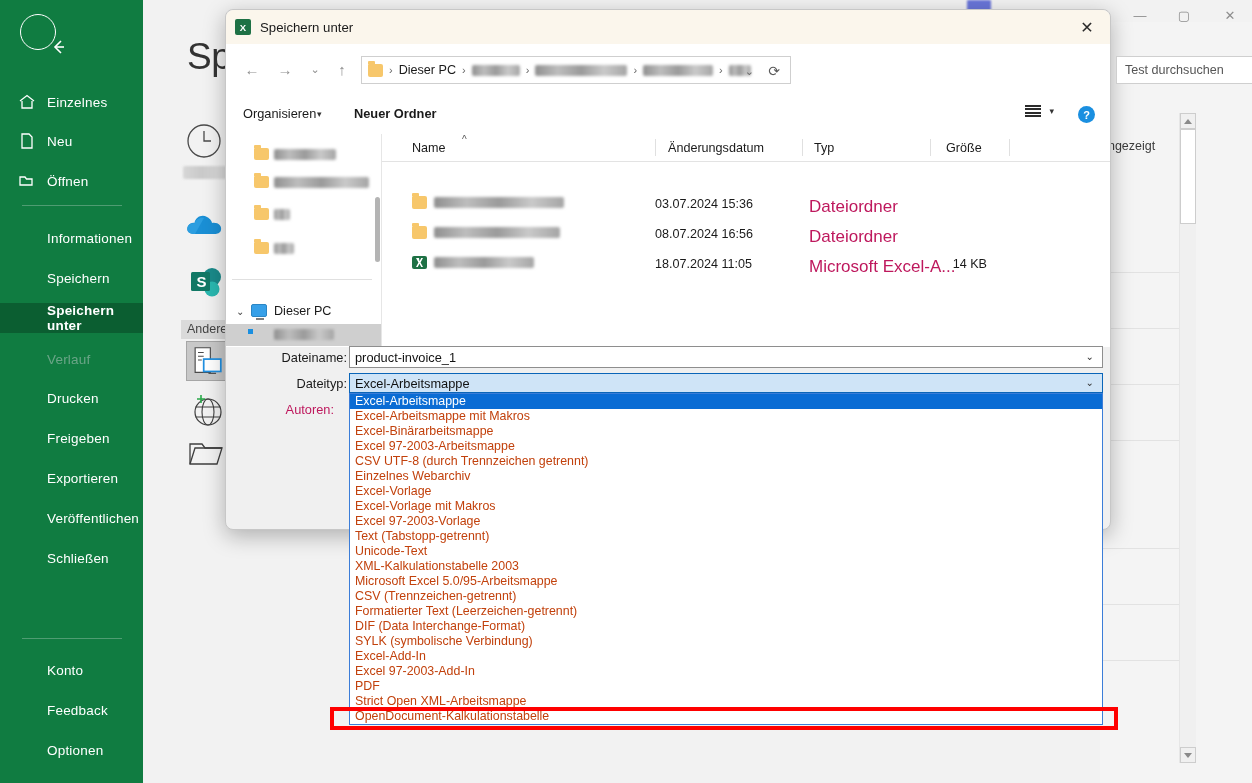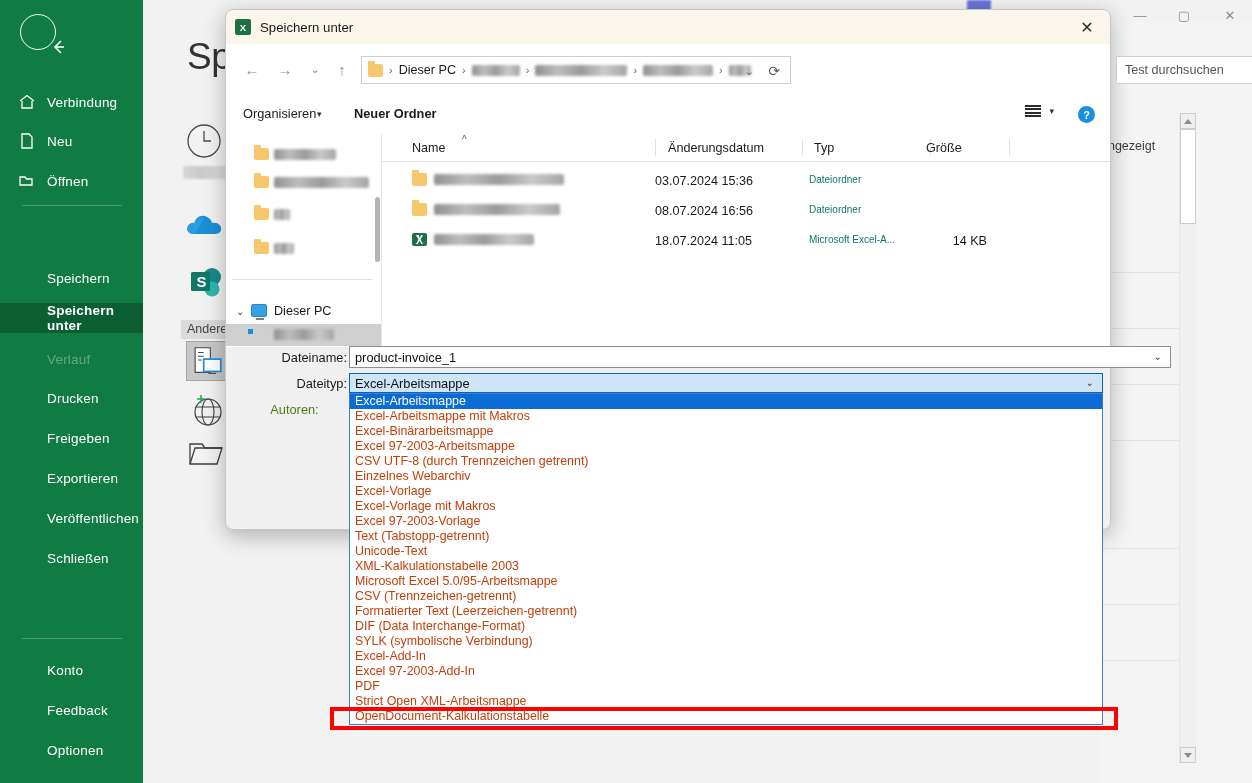--- a/index.html
+++ b/index.html
@@ -125,39 +125,39 @@
   #np-scroll{position:absolute;left:149px;top:8px;width:5px;height:199px;}
   #np-scroll-thumb{position:absolute;left:0;top:55px;width:5px;height:65px;background:#b4b4b4;border-radius:3px;}
   #pane-divider{position:absolute;left:155px;top:0;width:1px;height:213px;background:#e6e6e6;}
 
   
   #filelist{position:absolute;left:156px;top:0;right:0;height:213px;background:#fff;}
   #colhdr{position:absolute;left:0;top:0;right:0;height:27px;border-bottom:1px solid #e3e3e3;}
   .colh{position:absolute;top:7px;font-size:12.6px;color:#1a1a1a;}
   .colsep{position:absolute;top:5px;width:1px;height:17px;background:#e0e0e0;}
   #sort-caret{position:absolute;left:80px;top:0px;font-size:10px;color:#555;}
-  .frow{position:absolute;left:0;right:16px;height:28px;}
+  .frow{position:absolute;left:0;right:16px;height:28px;margin-top:23px;}
   .frow .ficon{position:absolute;left:30px;top:7px;width:15px;height:13px;}
   .ficon.folder{background:#f7c76b;border-radius:1px 2px 2px 2px;}
   .ficon.folder:after{content:"";position:absolute;left:0;top:-3px;width:7px;height:3px;background:#f7c76b;border-radius:1px 1px 0 0;}
   .ficon.xls{background:#1e7145;border-radius:2px;}
   .ficon.xls:after{content:"";position:absolute;left:4px;top:2px;width:7px;height:9px;background:#fff;
     clip-path:polygon(0 0,3px 0,50% 35%,75% 0,100% 0,65% 50%,100% 100%,75% 100%,50% 65%,25% 100%,0 100%,35% 50%);}
   .fname{position:absolute;left:52px;top:8px;}
   .fdate{position:absolute;left:273px;top:8px;font-size:12.6px;color:#1a1a1a;}
-  .ftype{position:absolute;left:427px;top:8px;font-size:10px;color:#0f766e;}
+  .ftype{position:absolute;left:427px;top:8px;font-size:17px;color:#be185d;}
   .fsize{position:absolute;left:560px;top:8px;font-size:12.6px;color:#1a1a1a;width:45px;text-align:right;}
 
   
   #formarea{position:absolute;left:0;top:337px;right:0;height:155px;background:#f0f0f0;}
   .flabel{position:absolute;font-size:12.8px;color:#1a1a1a;text-align:right;width:105px;}
   #lbl-name{left:242px;top:350px;}
   #lbl-type{left:242px;top:376px;}
-  #lbl-auth{left:242px;top:402px;color:#4d7c0f;text-align:center;}
-  #fname-field{position:absolute;left:349px;top:346px;width:822px;height:22px;background:#fff;border:1px solid #8e8e8e;
+  #lbl-auth{left:229px;top:402px;color:#be185d;}
+  #fname-field{position:absolute;left:349px;top:346px;width:754px;height:22px;background:#fff;border:1px solid #8e8e8e;
     box-sizing:border-box;display:flex;align-items:center;}
   #fname-val{margin-left:5px;font-size:12.8px;color:#111;}
   #fname-caret{position:absolute;right:8px;top:4px;font-size:10px;color:#333;}
   #ftype-field{position:absolute;left:349px;top:373px;width:754px;height:20px;background:#cfe4f7;border:1px solid #0a65b8;
     box-sizing:border-box;display:flex;align-items:center;}
   #ftype-val{margin-left:5px;font-size:12.8px;color:#111;}
   #ftype-caret{position:absolute;right:8px;top:3px;font-size:10px;color:#333;}
 
   
   #hidefolders{position:absolute;left:236px;top:497px;display:flex;align-items:center;font-size:12.6px;color:#1a1a1a;}
@@ -182,39 +182,42 @@
       <svg class="back-arrow" viewBox="0 0 20 20">
         <path d="M12 4 L6 10 L12 16" fill="none" stroke="#fff" stroke-width="1.6"></path>
         <path d="M6 10 H15" stroke="#fff" stroke-width="1.6" fill="none"></path>
       </svg>
     </div>
 
     <div class="nav-item with-icon" style="top:87px">
       <svg class="ico" viewBox="0 0 18 18">
         <path d="M2 8 L9 2.5 L16 8 M4 8 V15 H14 V8" fill="none" stroke="#fff" stroke-width="1.3"></path>
       </svg>
-      <span class="lbl">Verbindung</span>
+      <span class="lbl">Einzelnes</span>
     </div>
 
     <div class="nav-item with-icon" style="top:126px">
       <svg class="ico" viewBox="0 0 18 18">
         <path d="M4 2 H11 L14 5 V16 H4 Z" fill="none" stroke="#fff" stroke-width="1.3"></path>
       </svg>
       <span class="lbl">Neu</span>
     </div>
 
     <div class="nav-item with-icon" style="top:166px">
       <svg class="ico" viewBox="0 0 18 18">
         <path d="M2 5 H7 L8.5 7 H14 V13 H2 Z" fill="none" stroke="#fff" stroke-width="1.3"></path>
       </svg>
       <span class="lbl">Öffnen</span>
     </div>
 
     <div class="nav-sep" style="top:205px"></div>
 
+    <div class="nav-item" style="top:223px">
+      <span class="lbl">Informationen</span>
+      </div>
     <div class="nav-item" style="top:263px">
       <span class="lbl">Speichern</span>
       </div>
     <div class="nav-item selected" style="top:303px">
       <span class="lbl">Speichern unter</span>
       </div>
     <div class="nav-item disabled" style="top:344px">
       <span class="lbl">Verlauf</span>
       </div>
     <div class="nav-item" style="top:383px">
@@ -409,21 +412,21 @@
 
     <div id="filelist">
       <div id="colhdr">
         <div class="colh" style="left:30px">Name</div>
         <div id="sort-caret">^</div>
         <div class="colsep" style="left:273px"></div>
         <div class="colh" style="left:286px">Änderungsdatum</div>
         <div class="colsep" style="left:420px"></div>
         <div class="colh" style="left:432px">Typ</div>
         <div class="colsep" style="left:548px"></div>
-        <div class="colh" style="left:544px">Größe</div>
+        <div class="colh" style="left:564px">Größe</div>
         <div class="colsep" style="left:627px"></div>
       </div>
 
       <div class="frow" style="top:32px">
         <span class="ficon folder"></span>
         <span class="fname redact" style="width:130px"></span>
         <span class="fdate">03.07.2024 15:36</span>
         <span class="ftype">Dateiordner</span>
         <span class="fsize"></span>
       </div>

